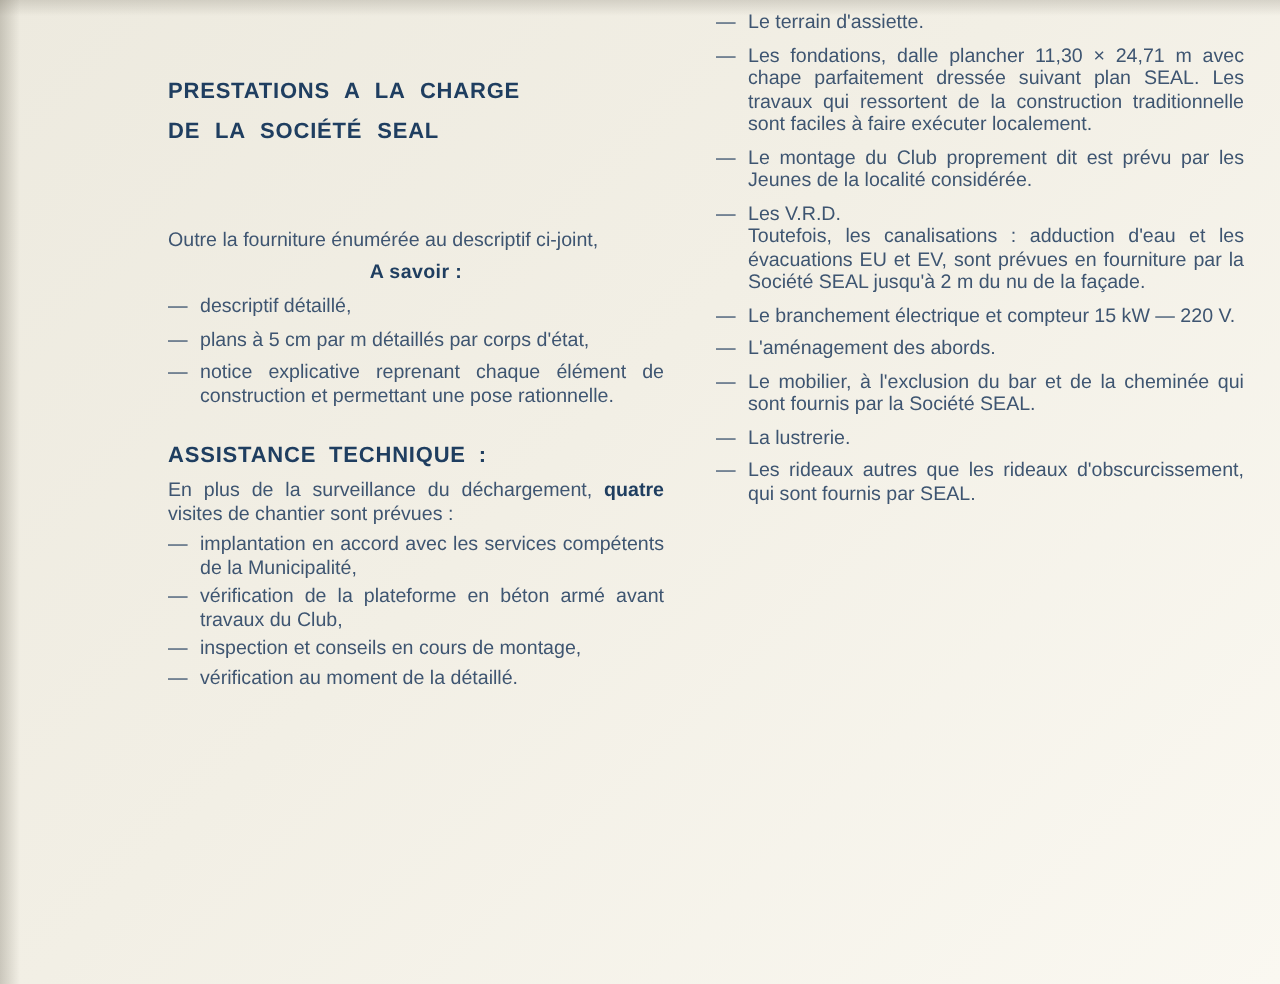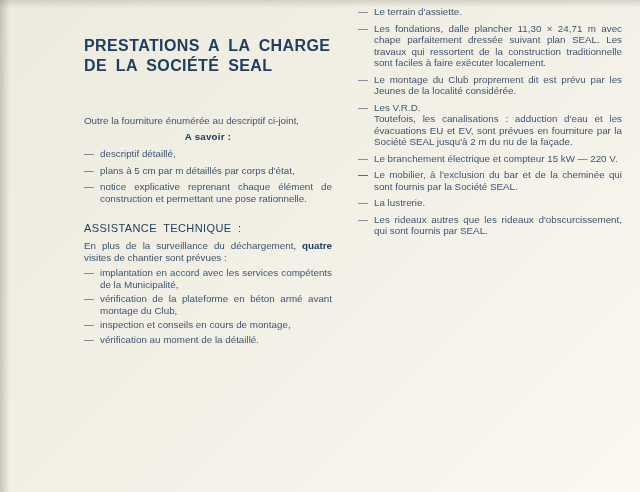--- a/index.html
+++ b/index.html
@@ -15,21 +15,21 @@
       linear-gradient(to right, rgba(110,105,92,.30) 0, rgba(110,105,92,0) 10px),
       linear-gradient(to bottom, rgba(110,105,92,.22) 0, rgba(110,105,92,0) 8px),
       linear-gradient(135deg, #edeadf 0%, var(--paper, #f2efe5) 45%, #faf8f1 100%);
   }
   .col { position: absolute; top: 0; }
   .col-left  { left: 84px;  width: 248px; }
   .col-right { left: 358px; width: 264px; }
 
   .col-heading {
     margin: 36px 0 0 0;
-    font-size: 16px; line-height: 20px; font-weight: bold;
+    font-size: 11px; line-height: 20px; font-weight: bold;
     color: var(--heading-text, #1f3e60);
     letter-spacing: .4px; word-spacing: 4px;
   }
   .col-heading span { display: block; }
 
   .intro, .para, .li {
     font-size: 9.8px; line-height: 11.5px;
     color: var(--body-text, #3e5571);
     text-align: justify;
     margin: 0;
@@ -45,21 +45,21 @@
     text-align: center;
   }
 
   .list { margin-top: 6px; }
   .li { position: relative; padding-left: 16px; margin-bottom: 5px; }
   .li .dash { position: absolute; left: 0; top: 0; }
   .li-text { white-space: pre-line; }
 
   .section-head {
     margin: 18px 0 0 0;
-    font-size: 11px; line-height: 13px; font-weight: normal;
+    font-size: 11px; line-height: 13px; font-weight: bold;
     color: var(--heading-text, #1f3e60);
     letter-spacing: .4px; word-spacing: 3px;
   }
   .para-assist { margin-top: 5px; }
   .list-assist { margin-top: 4px; }
   .list-assist .li { margin-bottom: 3px; }
   .bold-word { font-weight: bold; color: var(--heading-text, #1f3e60); margin-top: 17px; }
 </style>
 </head>
 <body>
@@ -101,21 +101,21 @@
 
     <div class="list list-assist">
 
         <div class="li">
           <span class="dash">—</span>
           <span class="li-text">implantation en accord avec les services compétents de la Municipalité,</span>
         </div>
 
         <div class="li">
           <span class="dash">—</span>
-          <span class="li-text">vérification de la plateforme en béton armé avant montage du Club,</span>
+          <span class="li-text">vérification de la plateforme en béton armé avant travaux du Club,</span>
         </div>
 
         <div class="li">
           <span class="dash">—</span>
           <span class="li-text">inspection et conseils en cours de montage,</span>
         </div>
 
         <div class="li">
           <span class="dash">—</span>
           <span class="li-text">vérification au moment de la détaillé.</span>
@@ -148,20 +148,21 @@
 Toutefois, les canalisations : adduction d'eau et les évacuations EU et EV, sont prévues en fourniture par la Société SEAL jusqu'à 2 m du nu de la façade.</span>
         </div>
 
         <div class="li">
           <span class="dash">—</span>
           <span class="li-text">Le branchement électrique et compteur 15 kW — 220&nbsp;V.</span>
         </div>
 
         <div class="li">
           <span class="dash">—</span>
+          <span class="li-text">L'aménagement des abords.</span>
         </div>
 
         <div class="li">
           <span class="dash">—</span>
           <span class="li-text">Le mobilier, à l'exclusion du bar et de la cheminée qui sont fournis par la Société SEAL.</span>
         </div>
 
         <div class="li">
           <span class="dash">—</span>
           <span class="li-text">La lustrerie.</span>

